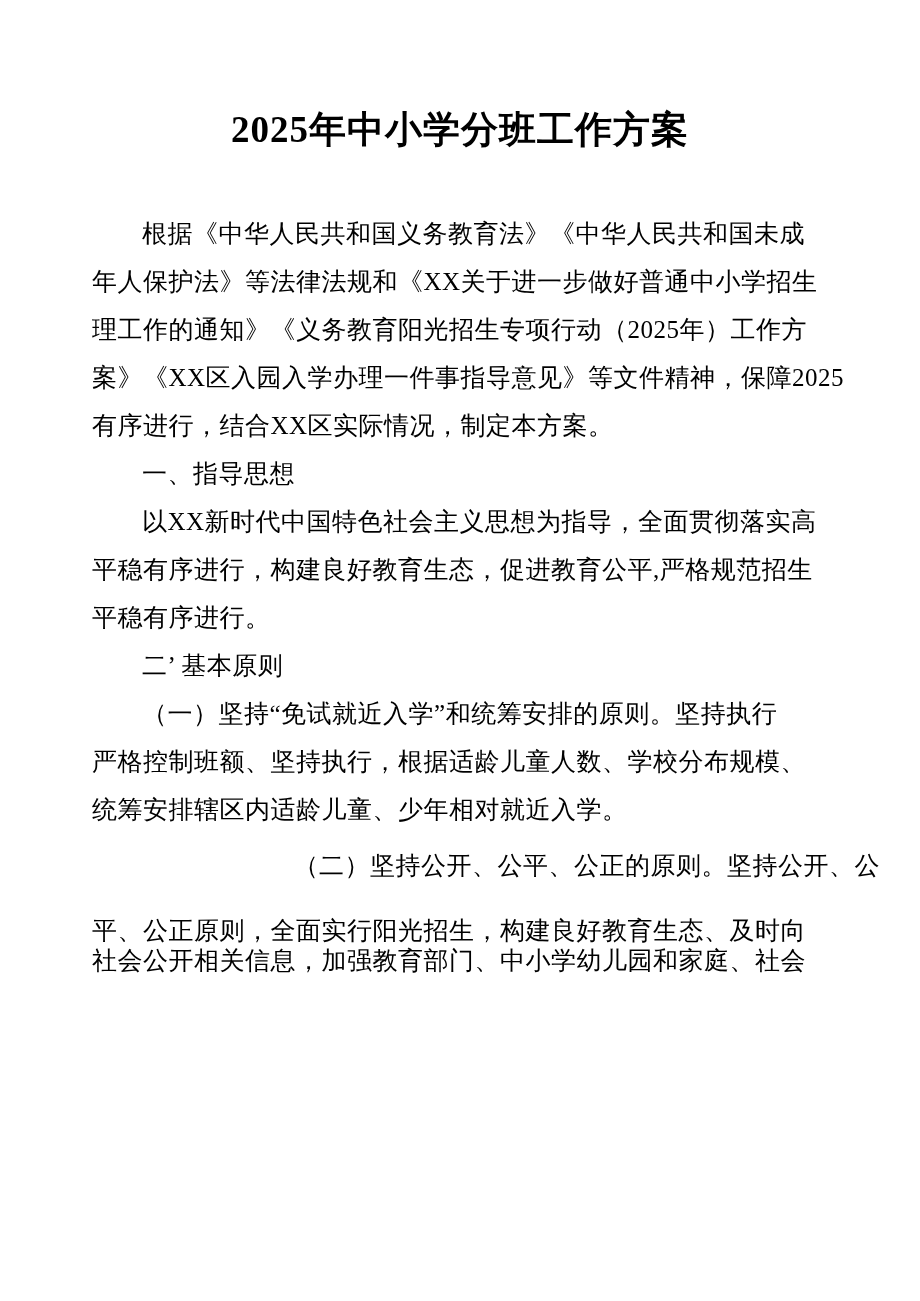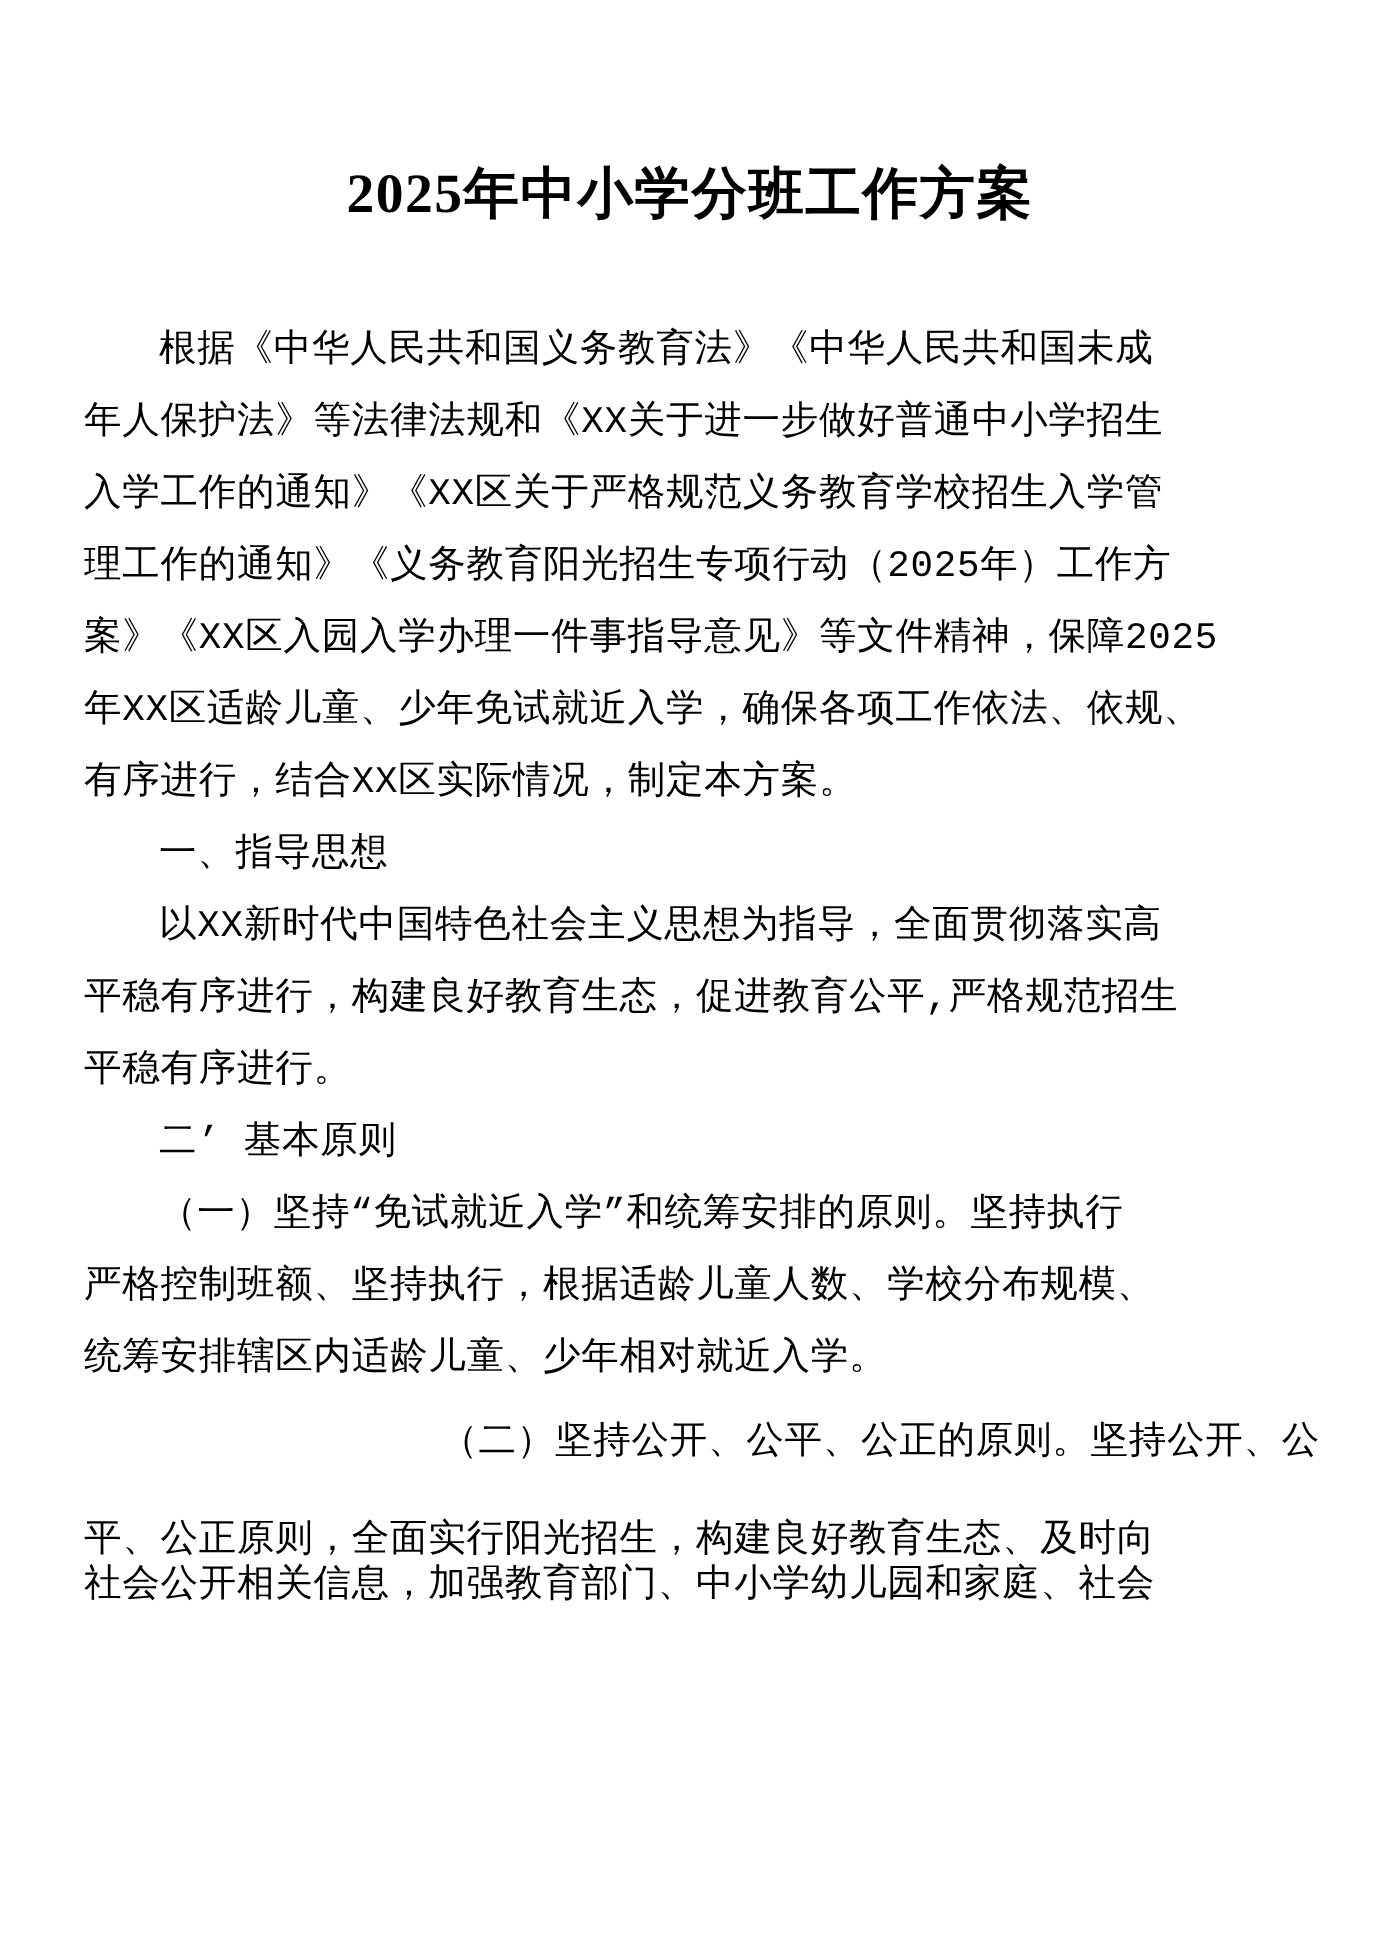--- a/index.html
+++ b/index.html
@@ -21,23 +21,22 @@
     padding: 0;
     text-align: center;
     font-size: 37px;
     line-height: 52px;
     font-weight: bold;
     letter-spacing: 1px;
     white-space: nowrap;
   }
   .doc-body {
     margin-top: 54px;
-    padding-left: 56px;
+    padding-left: 92px;
     padding-right: 40px;
-    font-family: Liberation Mono, monospace;
   }
   .block {
     margin: 0;
     padding: 0;
   }
   .line {
     height: 48px;
     line-height: 48px;
     font-size: 25px;
     white-space: nowrap;
@@ -53,24 +52,22 @@
 </style>
 </head>
 <body>
 
 <div class="page">
   <h1 class="title">2025年中小学分班工作方案</h1>
   <div class="doc-body" id="doc-body">
       <div class="block">
         <div class="line indent">根据《中华人民共和国义务教育法》《中华人民共和国未成</div>
         <div class="line">年人保护法》等法律法规和《XX关于进一步做好普通中小学招生</div>
-        <div class="line">入学工作的通知》《XX区关于严格规范义务教育学校招生入学管</div>
         <div class="line">理工作的通知》《义务教育阳光招生专项行动（2025年）工作方</div>
         <div class="line">案》《XX区入园入学办理一件事指导意见》等文件精神，保障2025</div>
-        <div class="line">年XX区适龄儿童、少年免试就近入学，确保各项工作依法、依规、</div>
         <div class="line">有序进行，结合XX区实际情况，制定本方案。</div>
       </div>
       <div class="block">
         <div class="line indent">一、指导思想</div>
       </div>
       <div class="block">
         <div class="line indent">以XX新时代中国特色社会主义思想为指导，全面贯彻落实高</div>
         <div class="line">平稳有序进行，构建良好教育生态，促进教育公平,严格规范招生</div>
         <div class="line">平稳有序进行。</div>
       </div>

